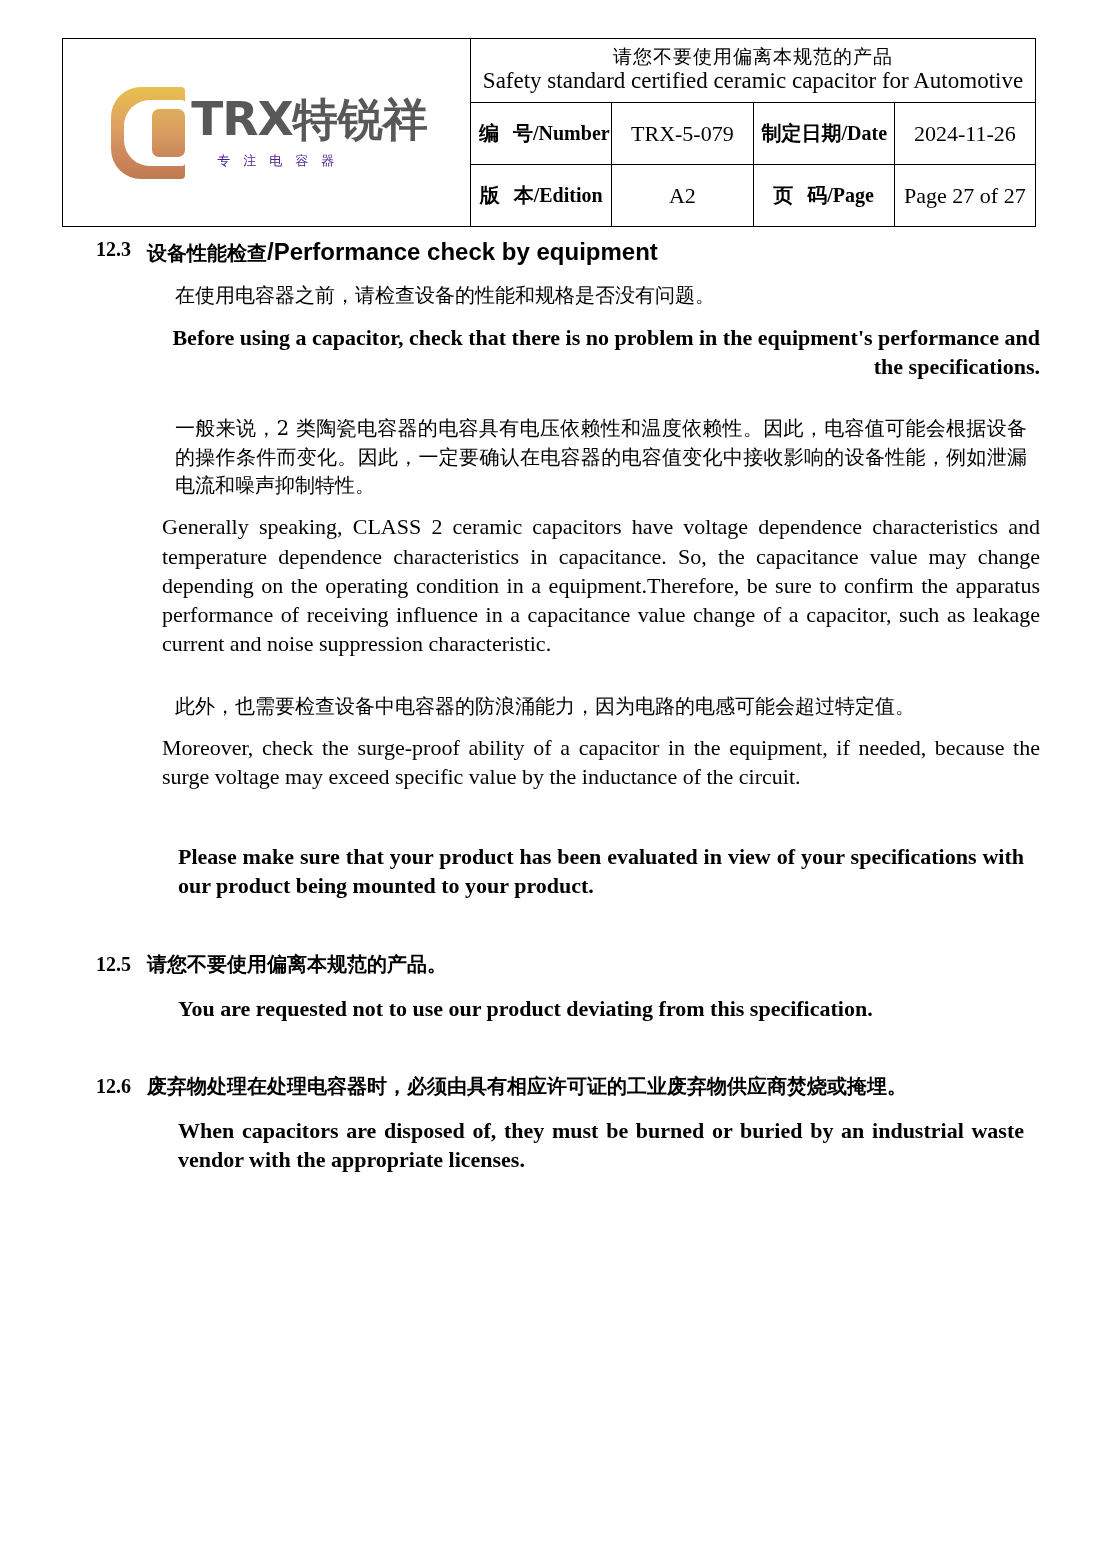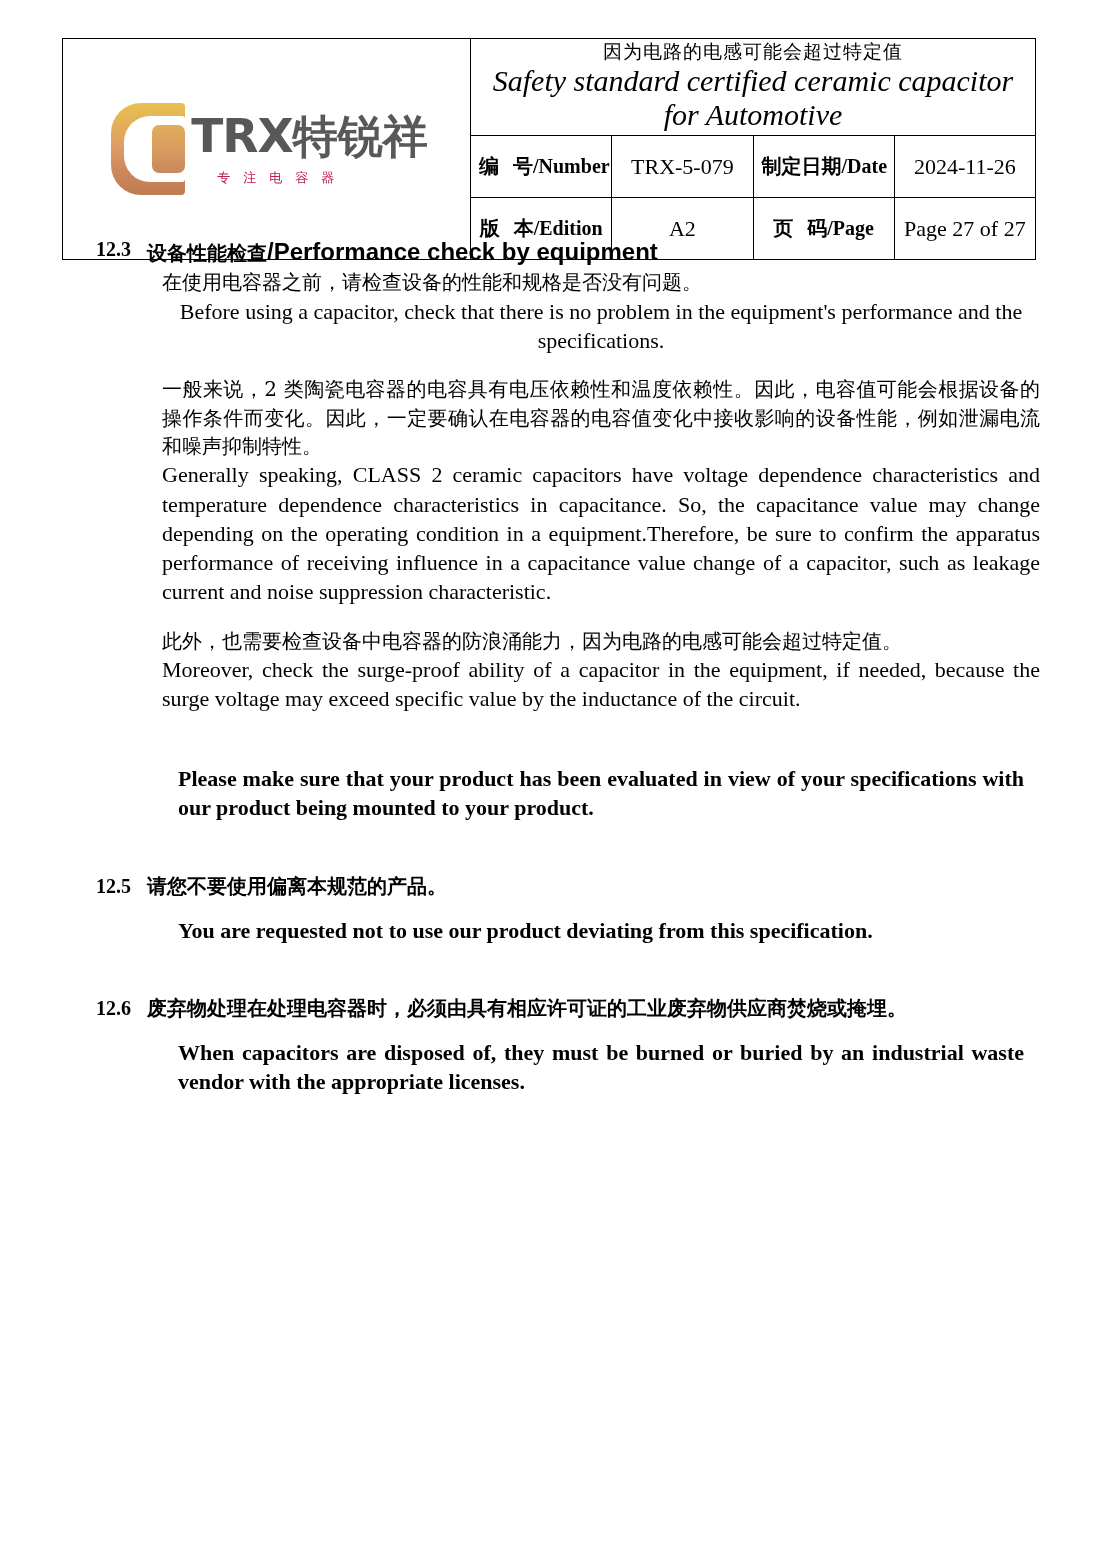--- a/index.html
+++ b/index.html
@@ -100,43 +100,42 @@
     letter-spacing: -1px;
     white-space: nowrap;
   }
   .logo-wordmark .cn {
     letter-spacing: 0px;
     font-size: 45px;
   }
   .logo-tagline {
     font-family: "DejaVu Sans", "Liberation Sans", sans-serif;
     font-size: 13px;
-    color: #be185d;
+    color: #4c1d95;
     letter-spacing: 13px;
     margin-top: 10px;
     padding-left: 26px;
     white-space: nowrap;
   }
 
   
   .title-cell {
     height: 58px;
     padding: 2px 6px 3px 6px !important;
     line-height: 1.14;
   }
   .title-cn {
     font-family: "DejaVu Serif", "Liberation Serif", serif;
     font-size: 19px;
     letter-spacing: 1px;
   }
   .title-en {
     font-family: "Liberation Serif", "DejaVu Serif", serif;
-    font-size: 30px;
+    font-size: 23px;
     margin-top: 1px;
-    font-style: italic;
   }
 
   .lbl-cell {
     font-weight: bold;
     font-size: 20px;
     width: 148px;
     white-space: nowrap;
   }
   .lbl-cell .gap { display:inline-block; width: 14px; }
   .val-cell {
@@ -182,30 +181,30 @@
   }
   .sec-body {
     padding-left: 66px;
   }
   .p-cn {
     font-family: "DejaVu Serif", "Liberation Serif", serif;
     font-size: 20px;
     line-height: 1.42;
     text-align: justify;
     text-justify: inter-character;
-    margin: 0;
+    margin: 13px;
   }
   .p-en {
     font-family: "Liberation Serif", "DejaVu Serif", serif;
     font-size: 22px;
     line-height: 1.33;
     text-align: justify;
     margin: 0;
   }
-  .p-en.nojust { text-align: center; }
+  .p-en.nojust { text-align: right; font-weight: bold; }
   .p-cn.nojust { text-align: left; }
   .blk-gap { height: 20px; }
   .sec-gap-lg { height: 34px; }
   .bold-en {
     font-family: "Liberation Serif", "DejaVu Serif", serif;
     font-size: 22px;
     font-weight: bold;
     line-height: 1.34;
     text-align: justify;
     margin: 16px;
@@ -226,21 +225,21 @@
             <div class="c-notch"></div>
             <div class="c-inner"></div>
           </div>
           <div class="logo-textblock">
             <div class="logo-wordmark"><span>TRX</span><span class="cn">特锐祥</span></div>
             <div class="logo-tagline">专注电容器</div>
           </div>
         </div>
       </td>
       <td class="title-cell" colspan="4">
-        <div class="title-cn">因为电路的电感可能会超过特定值</div>
+        <div class="title-cn">请您不要使用偏离本规范的产品</div>
         <div class="title-en">Safety standard certified ceramic capacitor for Automotive</div>
       </td>
     </tr>
     <tr>
       <td class="lbl-cell row-cell"><span>编</span><span class="gap"></span><span>号</span><span>/Number</span></td>
       <td class="val-cell row-cell">TRX-5-079</td>
       <td class="lbl-cell row-cell"><span>制定日期</span><span>/Date</span></td>
       <td class="val-cell row-cell">2024-11-26</td>
     </tr>
     <tr>

